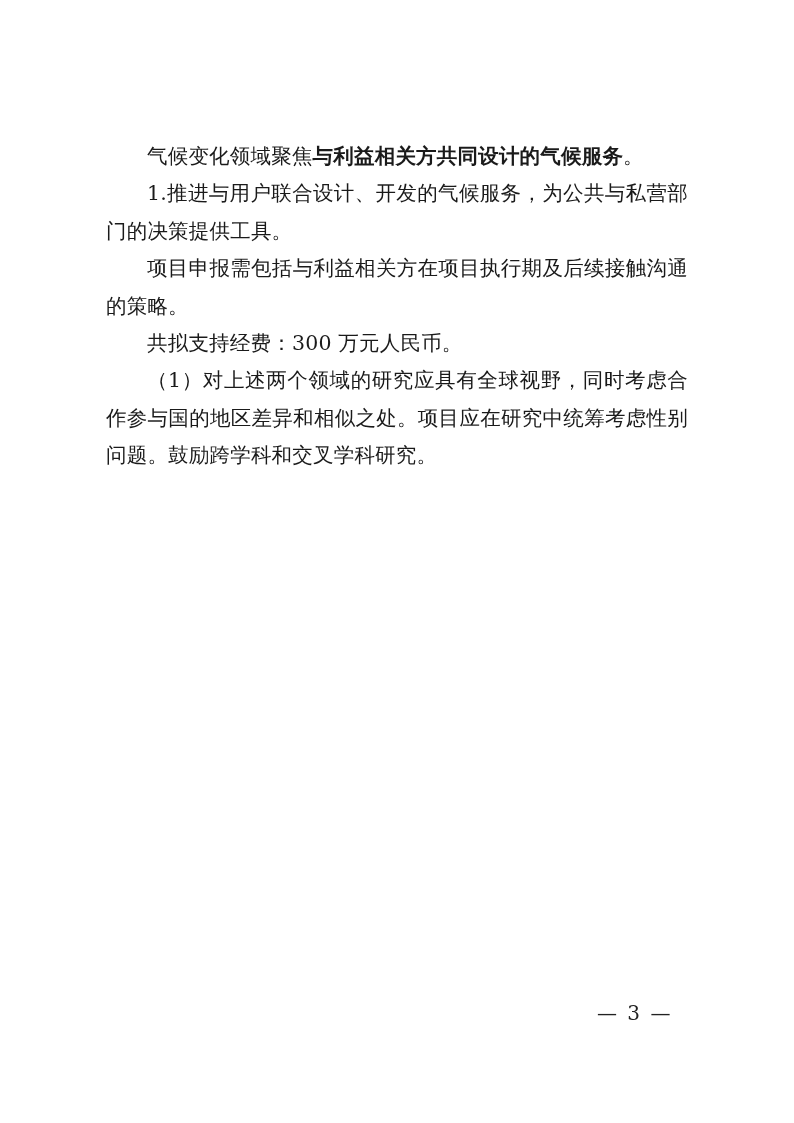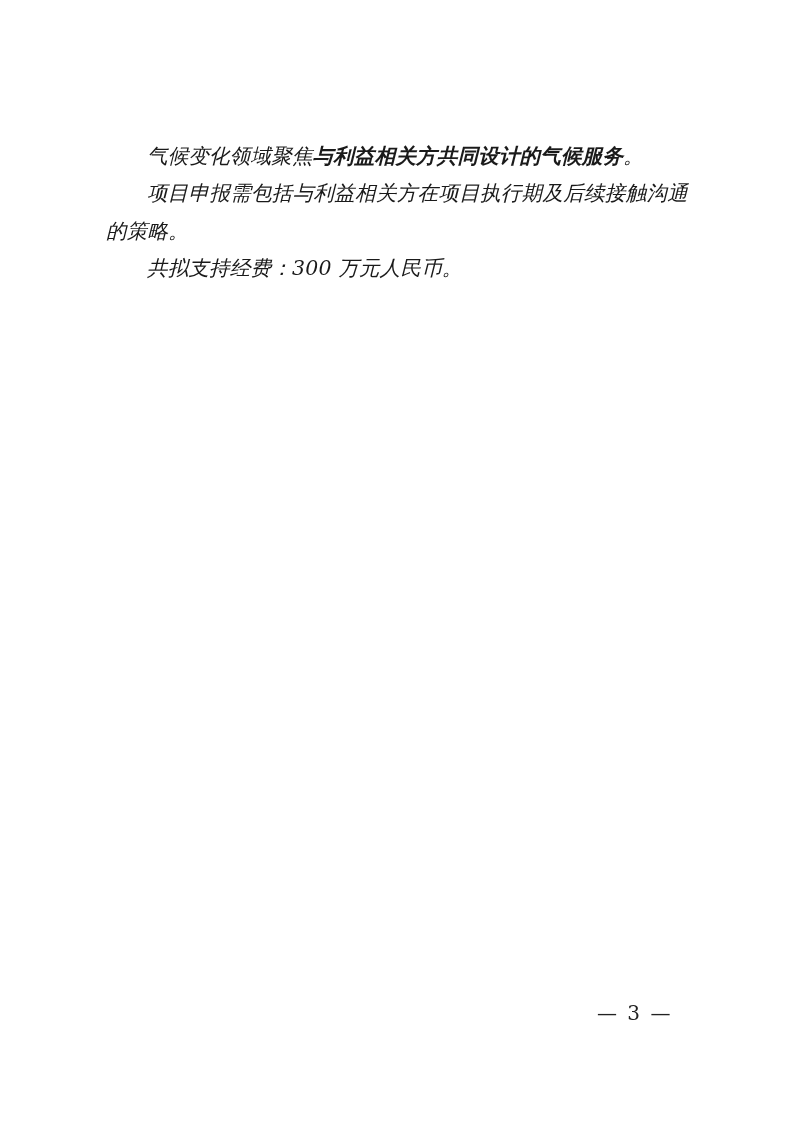--- a/index.html
+++ b/index.html
@@ -1,26 +1,28 @@
 <!DOCTYPE html>
 <html><head>
   <meta charset="utf-8">
   <style>
     html, body { margin: 0; padding: 0; background: #ffffff; }
     body { width: 794px; height: 1123px; position: relative; overflow: hidden;
       font-family: "DejaVu Serif", "Liberation Serif", serif; color: #1a1a1a; }
     .page { position: absolute; left: 106px; top: 138px; width: 582px; }
     .para { margin: 0; font-size: 20.5px; line-height: 37.4px; text-align: justify;
-      text-align-last: left; letter-spacing: 0.2px; text-indent: 41px; font-style: italic; }
+      text-align-last: left; letter-spacing: 0.2px; text-indent: 41px; }
     .bold { font-family: "DejaVu Sans", "Liberation Sans", sans-serif; font-weight: bold; }
     .footer { position: absolute; left: 597px; top: 1001px; font-size: 20px;
       font-family: "DejaVu Serif", serif; color: #222; letter-spacing: 2px; }
   </style>
 </head>
 <body>
 
 <div class="page">
   <p class="para"><span>气候变化领域聚焦</span><span class="bold">与利益相关方共同设计的气候服务</span><span>。</span></p>
+  <p class="para">1.推进与用户联合设计、开发的气候服务，为公共与私营部门的决策提供工具。</p>
   <p class="para">项目申报需包括与利益相关方在项目执行期及后续接触沟通的策略。</p>
   <p class="para">共拟支持经费：300 万元人民币。</p>
+  <p class="para">（1）对上述两个领域的研究应具有全球视野，同时考虑合作参与国的地区差异和相似之处。项目应在研究中统筹考虑性别问题。鼓励跨学科和交叉学科研究。</p>
 </div>
 
 <div class="footer">— 3 —</div>
 
 </body></html>

